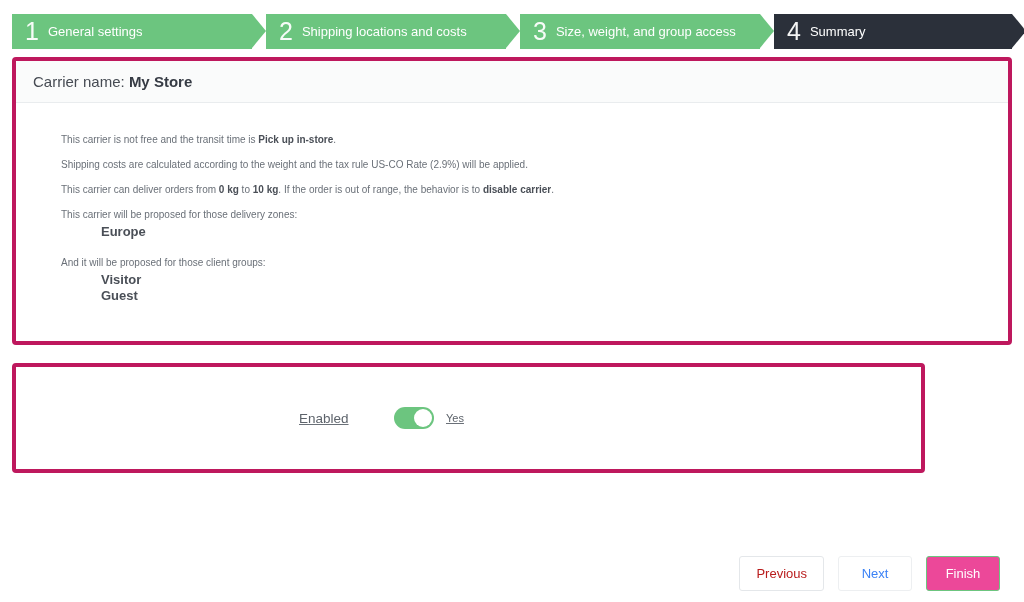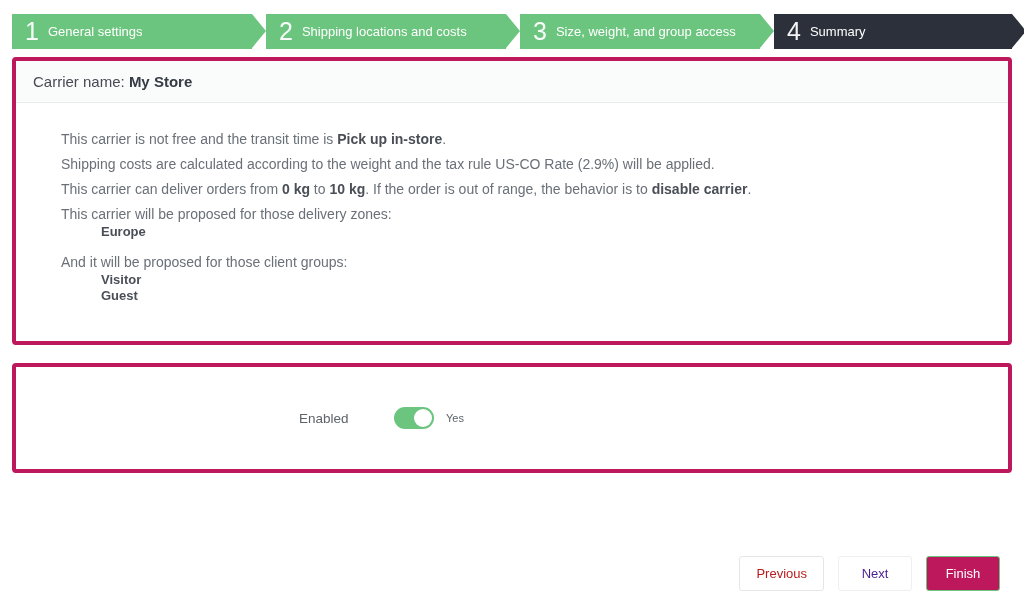--- a/index.html
+++ b/index.html
@@ -96,43 +96,44 @@
   .panel-title {
     font-size: 15px;
     color: #464b53;
   }
   .panel-title strong { font-weight: bold; color: #363b44; }
 
   .panel-body {
     padding: 28px 0 0 45px;
   }
   .sum-line {
-    font-size: 14px;
+    font-size: 10px;
     line-height: 17px;
     color: #6a7078;
     margin-bottom: 8px;
   }
   .sum-line strong { color: #4a4f57; font-weight: bold; }
   .sum-line.tight { margin-bottom: 1px; }
   .sum-item {
     font-size: 13px;
     line-height: 16px;
     font-weight: bold;
     color: #4a4f57;
     margin-left: 40px;
     margin-bottom: 0px;
   }
   .gap-before { margin-top: 14px; }
 
   
   .panel-enabled {
     left: 12px;
     top: 363px;
-    width: 1000px;
+    width: 913px;
     height: 110px;
+    text-decoration: underline;
   }
   .enabled-row {
     display: flex;
     align-items: center;
     height: 100%;
     padding-left: 283px;
     box-sizing: border-box;
   }
   .enabled-label {
     font-size: 13.5px;
@@ -179,23 +180,23 @@
     align-items: center;
     justify-content: center;
     box-sizing: border-box;
     padding: 0 16px;
     border: 1px solid #e4e7ea;
     background: #ffffff;
     cursor: pointer;
     white-space: nowrap;
   }
   .btn-prev { color: #b91c1c; }
-  .btn-next { color: #4c1d95; border-color: #edeff1; cursor: default; text-align: right; }
+  .btn-next { color: #3b82f6; border-color: #edeff1; cursor: default; text-align: right; }
   .btn-finish {
-    background: #be185d;
+    background: #ec4899;
     border-color: #6cc57f;
     color: #ffffff;
   }
 </style>
 </head>
 <body>
 
 <div class="wizard">
 
   <div class="step step-done step-1">

